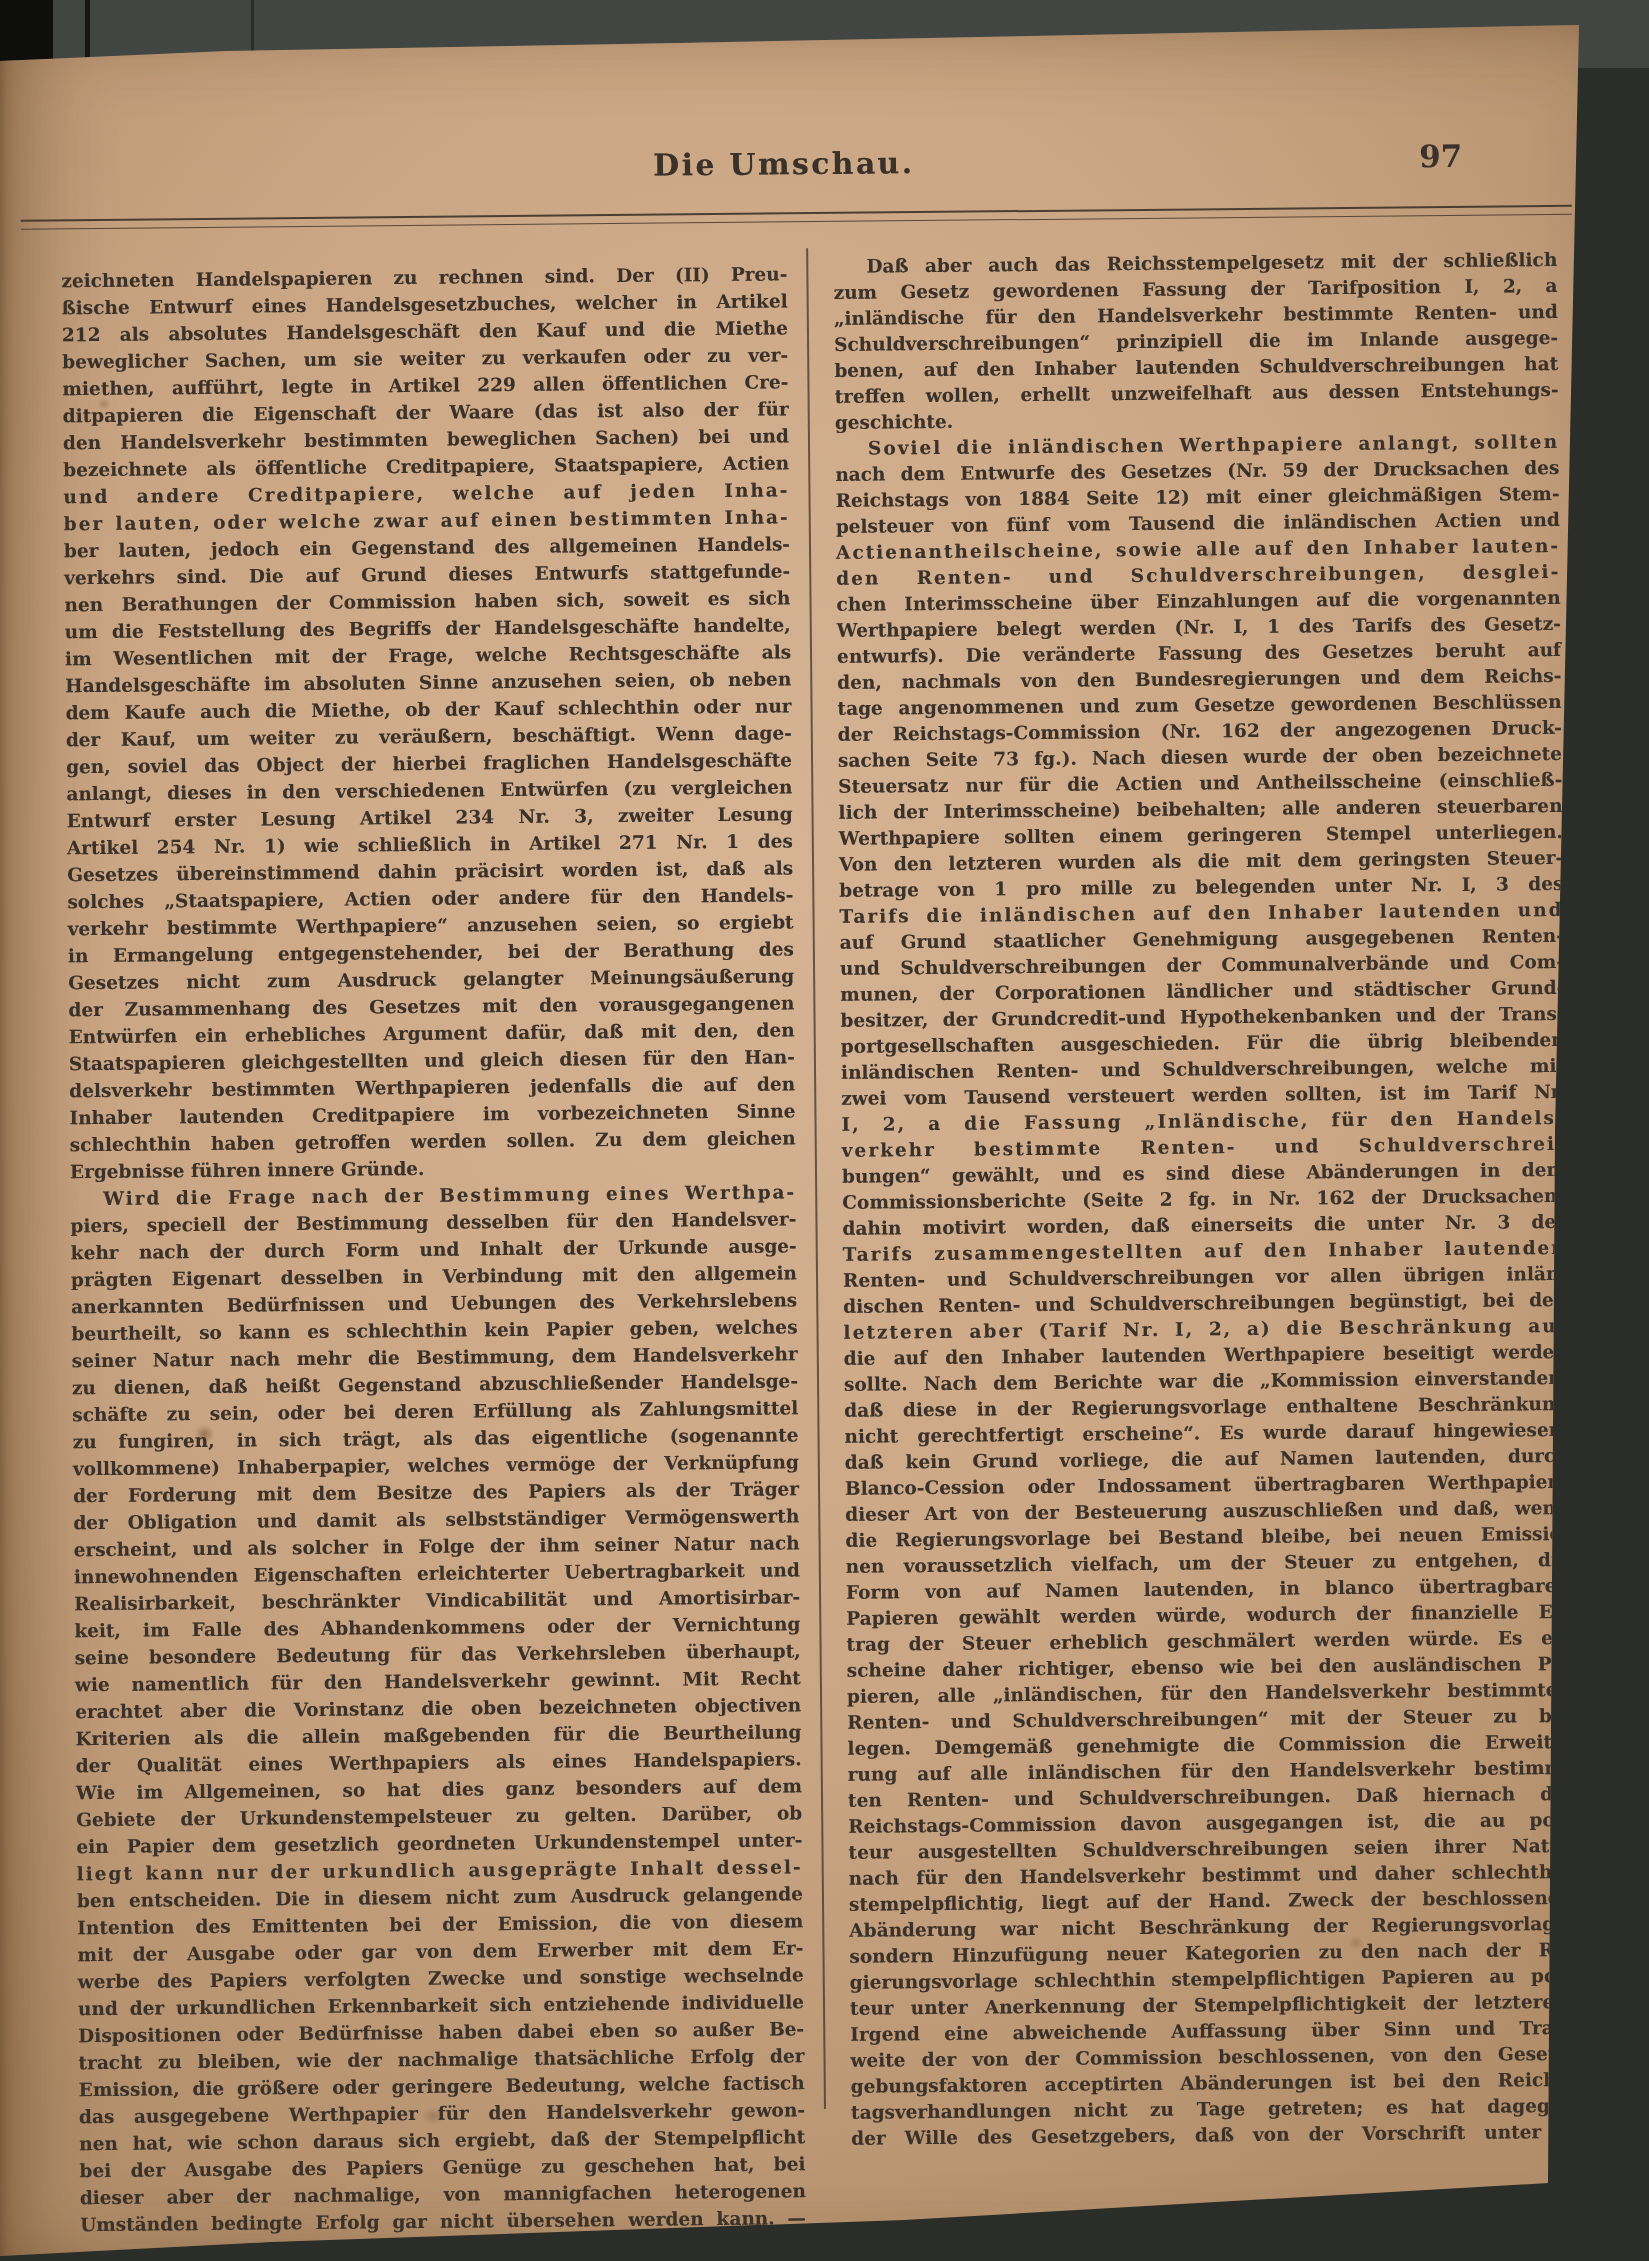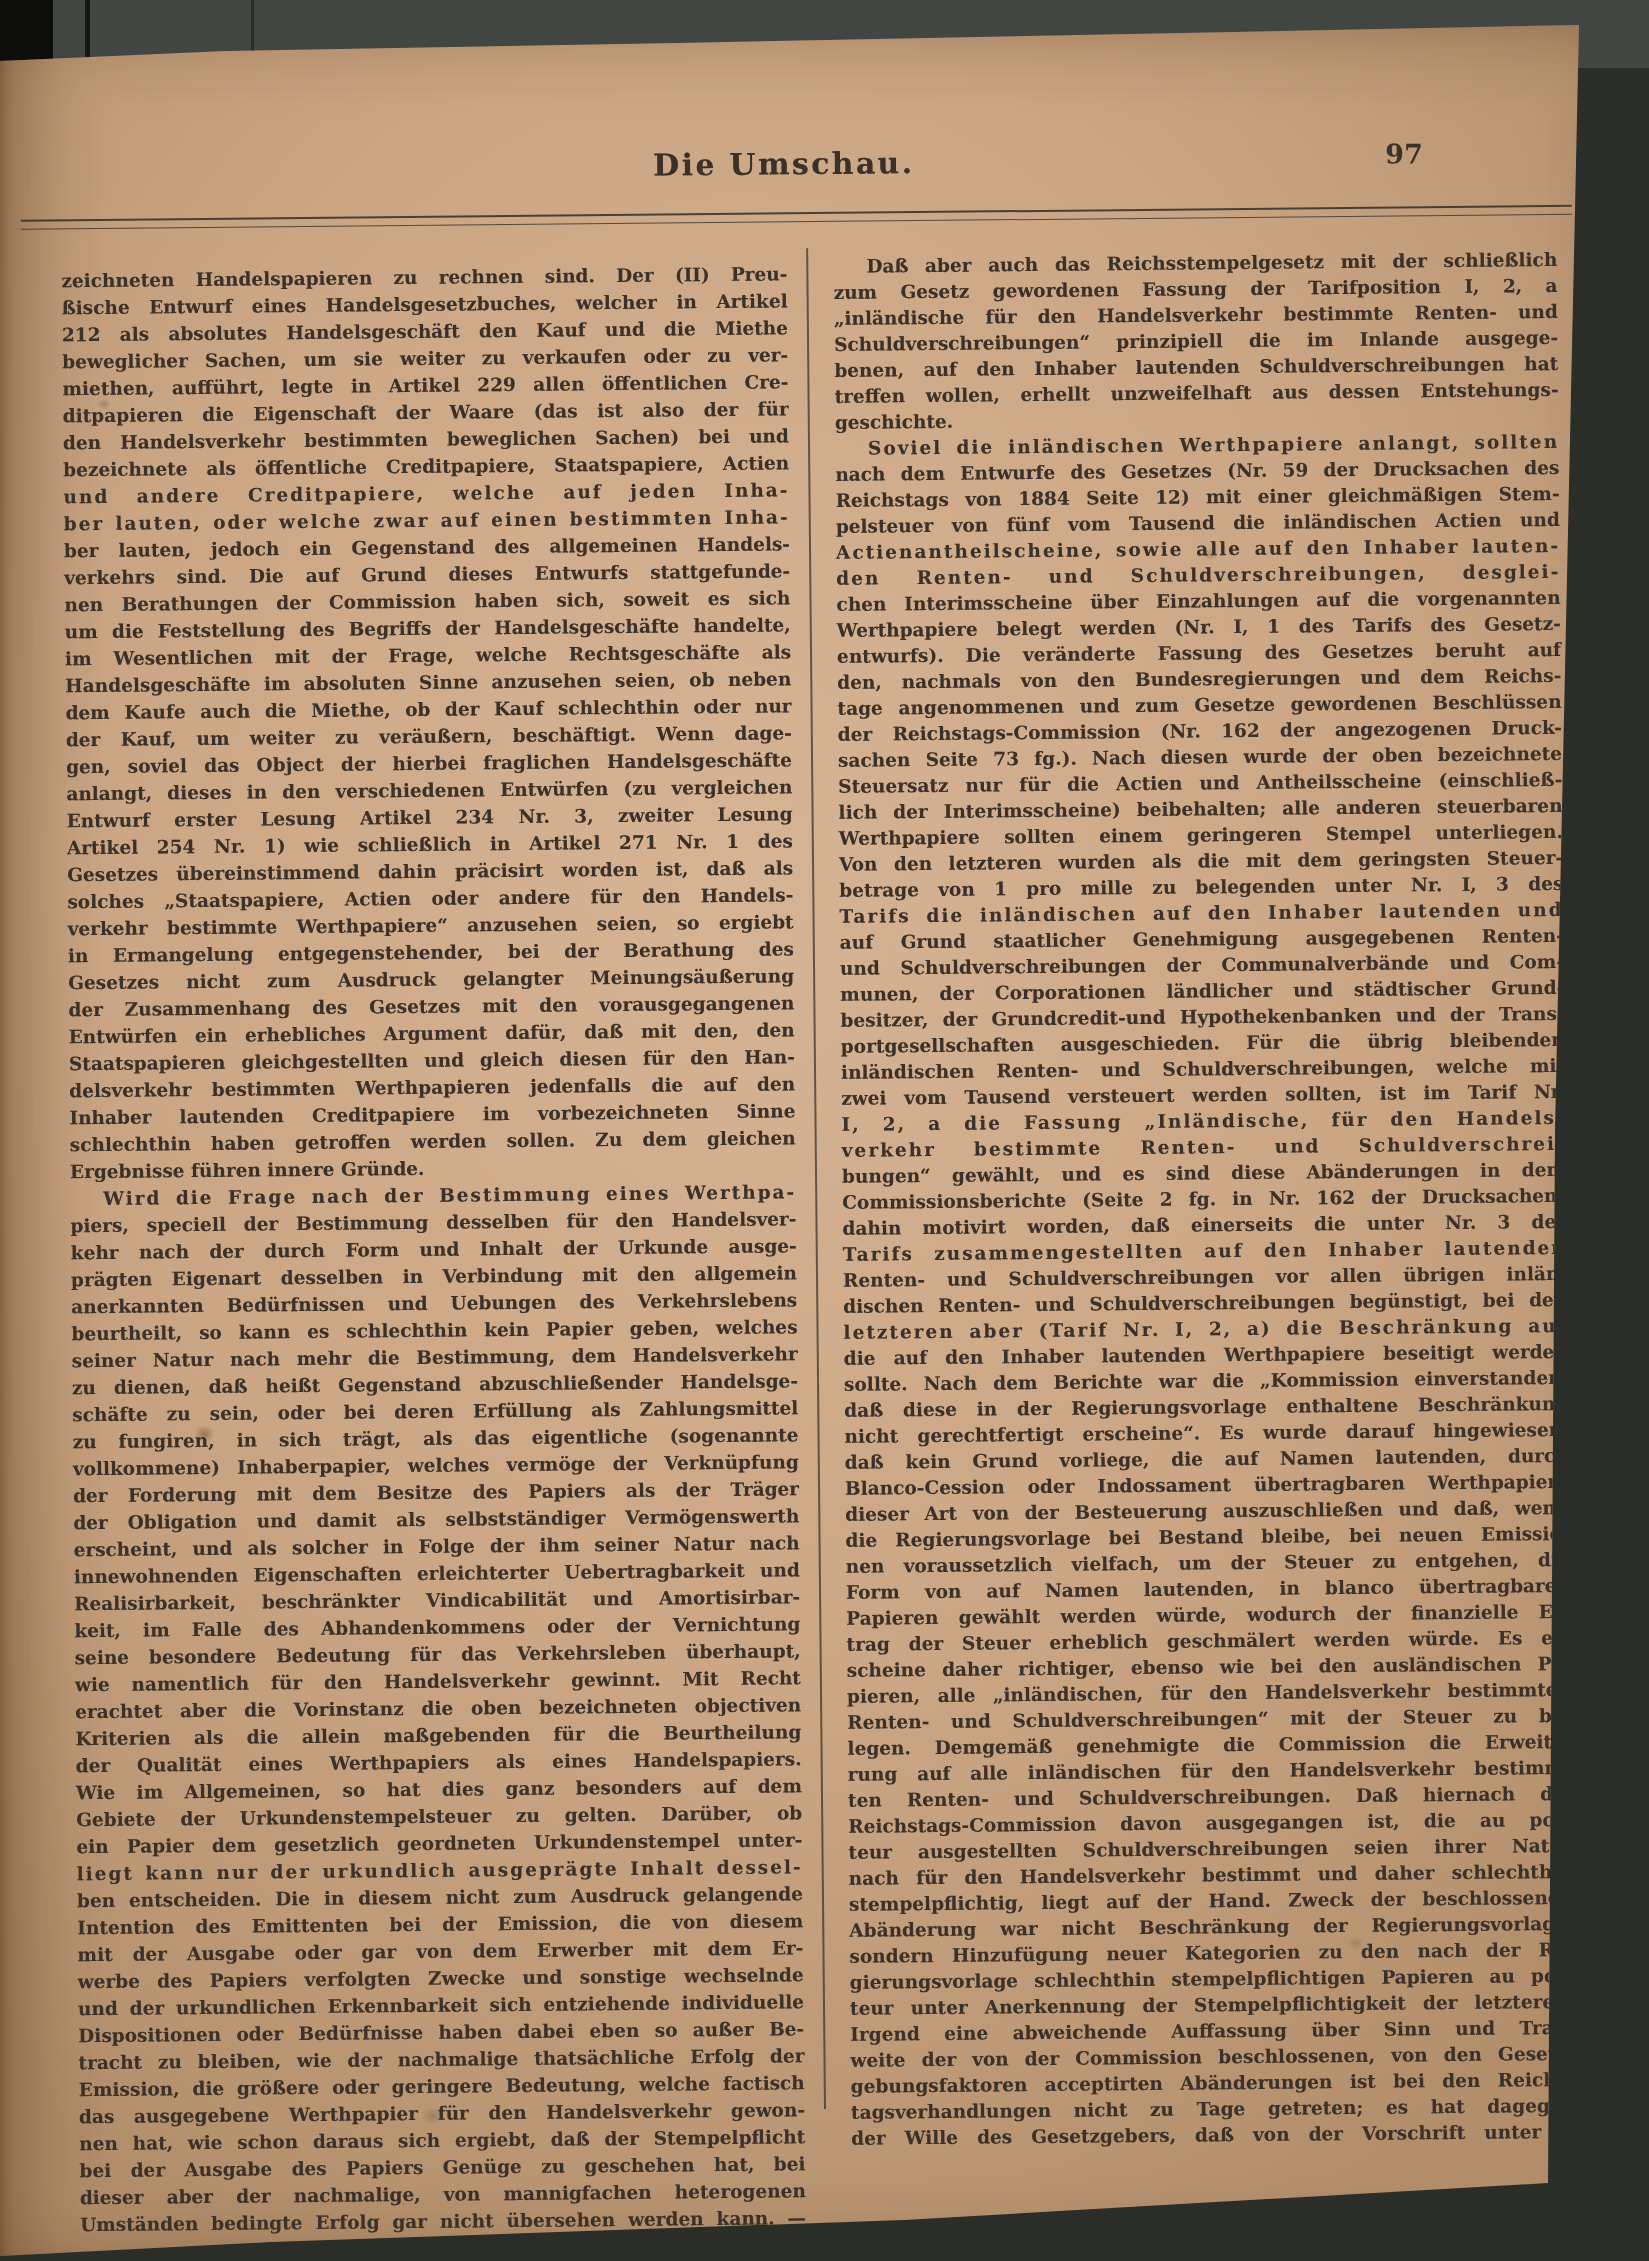--- a/index.html
+++ b/index.html
@@ -55,21 +55,21 @@
     transform:rotate(-0.55deg);transform-origin:50% 42%;
     color:var(--ink);
   }
   .masthead-title{
     position:absolute;left:633px;top:146px;width:317px;
     text-align:center;font-size:30px;font-weight:bold;letter-spacing:2.3px;
     color:var(--ink);text-shadow:0 0 0.5px rgba(58,50,42,.45);
   }
   .masthead-pagenum{
     position:absolute;left:1393px;top:144px;width:77px;
-    text-align:left;font-size:27px;font-weight:bold;color:var(--ink);
+    text-align:right;font-size:31px;font-weight:bold;color:var(--ink);
   }
   .head-rule{
     position:absolute;left:28px;top:212px;width:1551px;height:6.8px;
     border-top:2.7px solid rgba(56,48,40,.88);
     border-bottom:1.8px solid rgba(56,48,40,.8);
   }
   .col-divider{
     position:absolute;left:813px;top:248px;width:1.8px;height:1861px;
     background:rgba(56,48,40,.72);
   }

